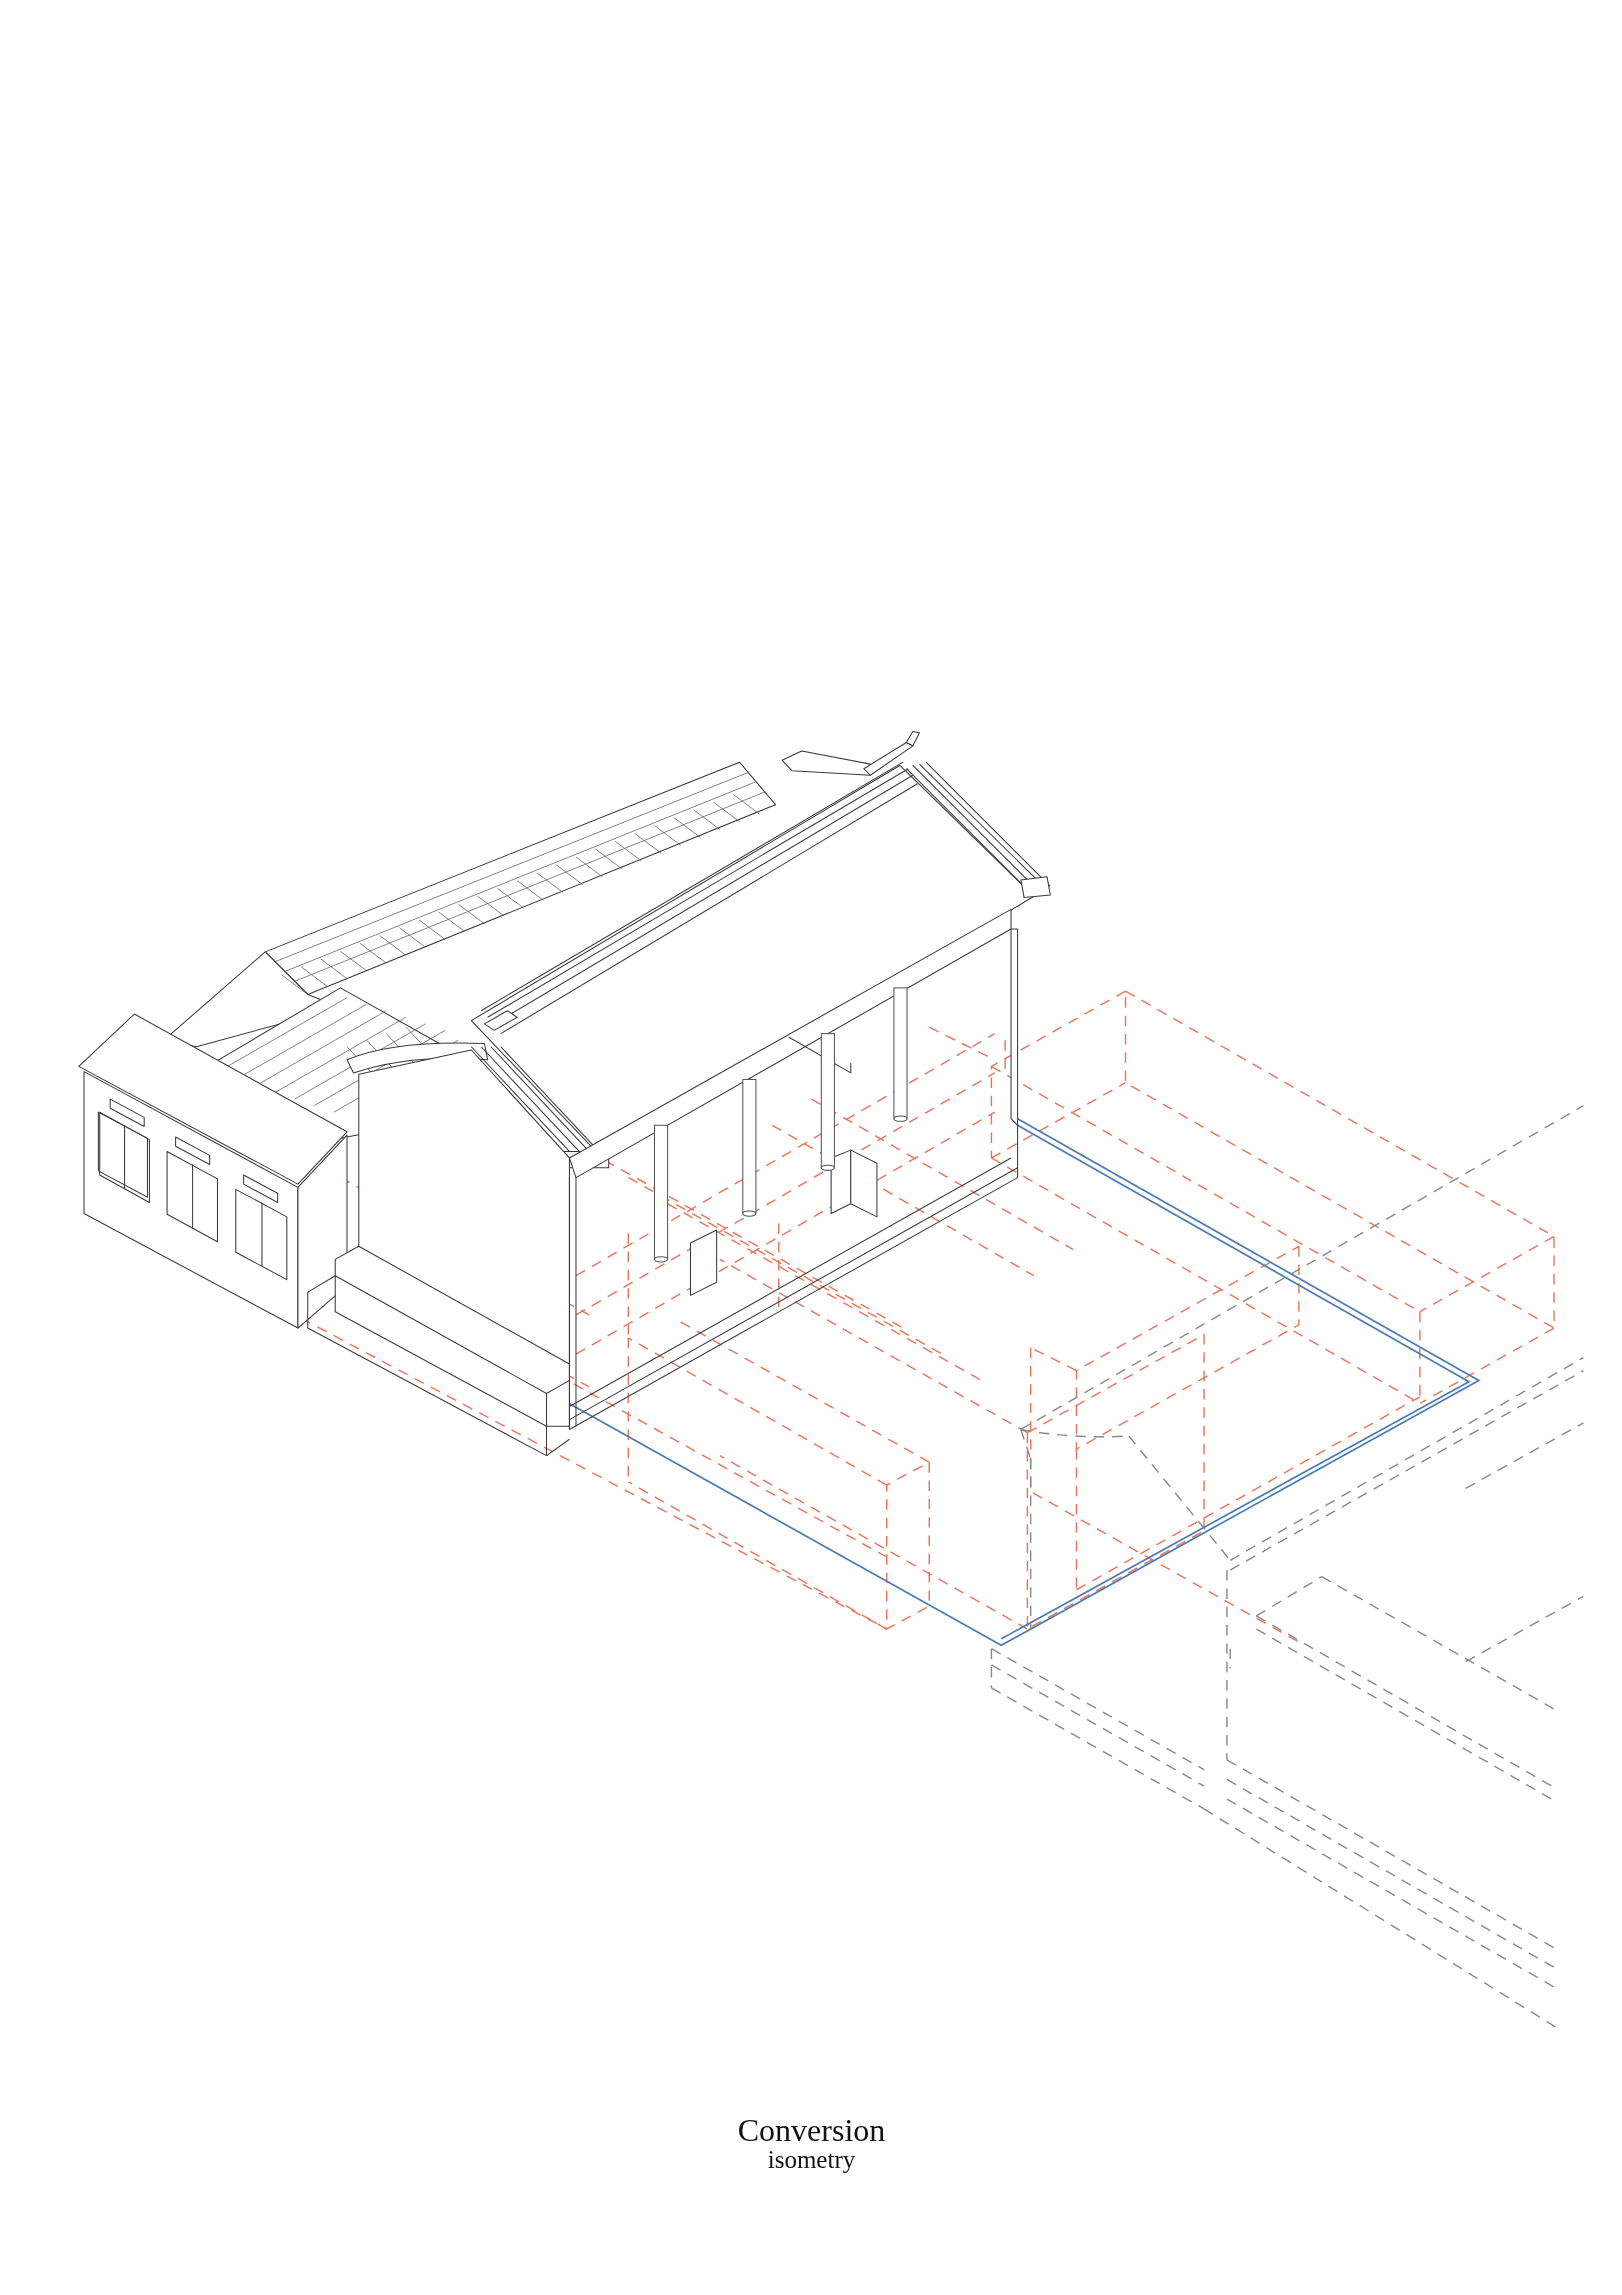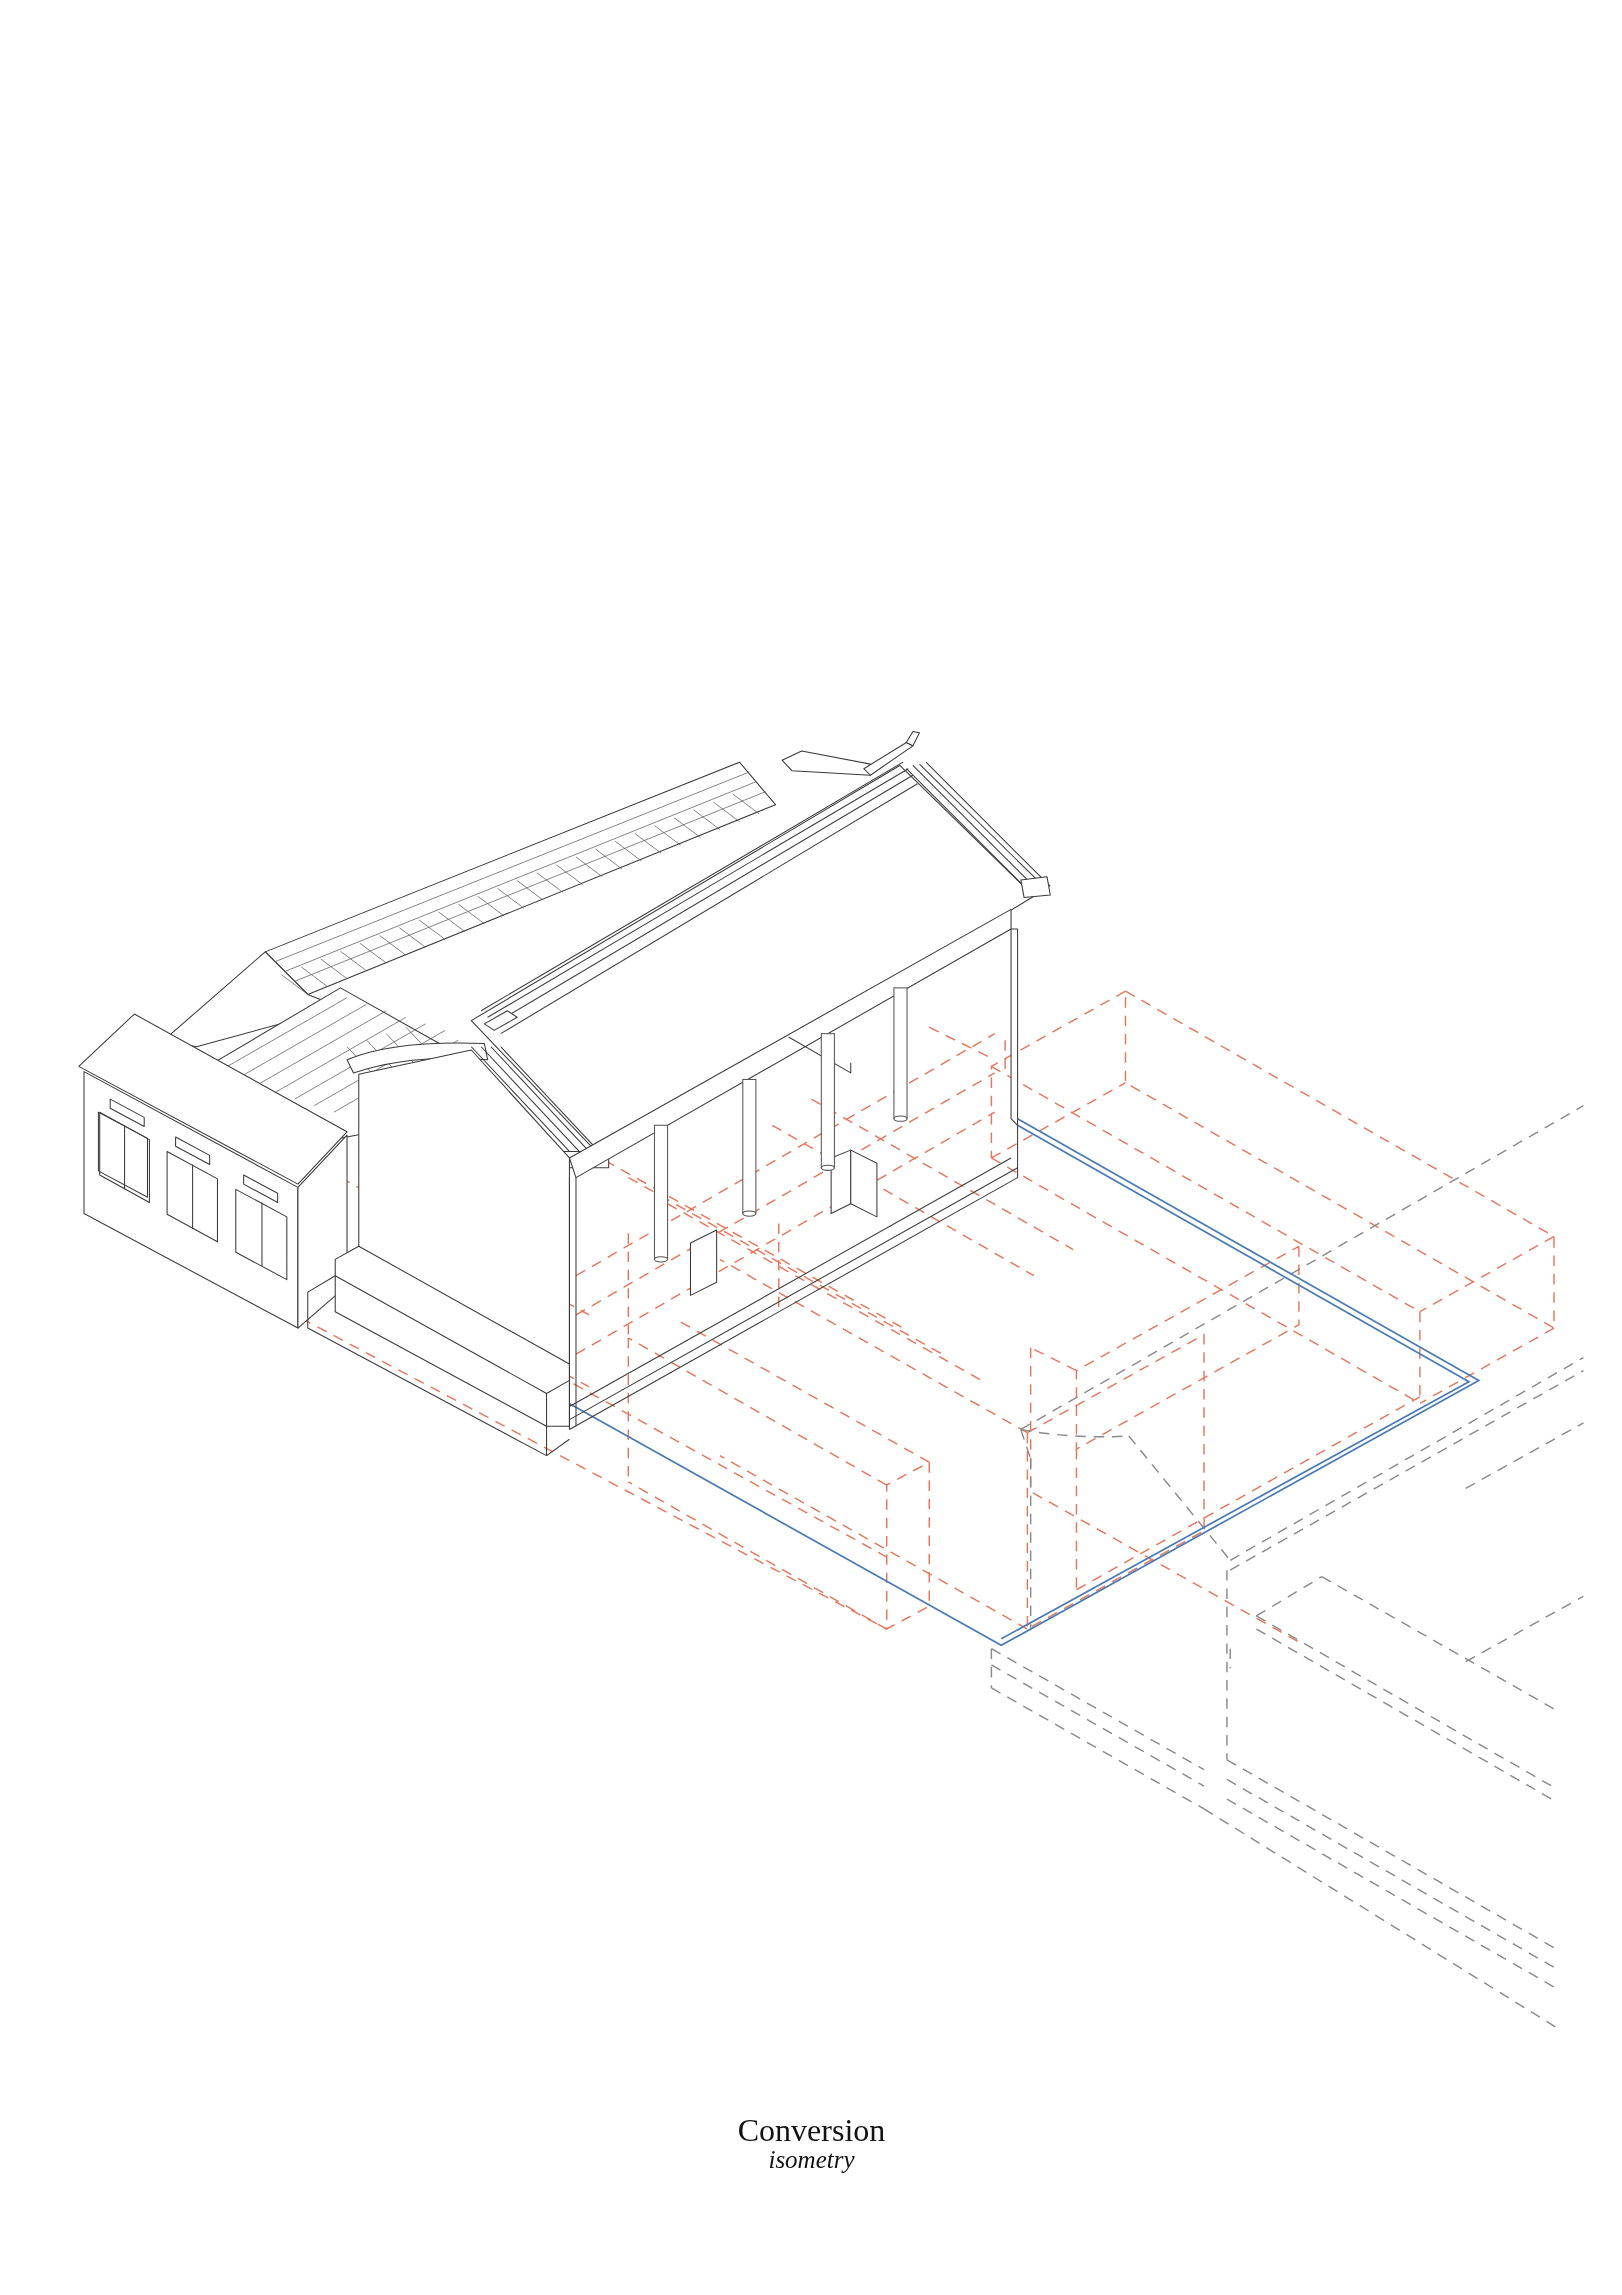--- a/index.html
+++ b/index.html
@@ -8,21 +8,21 @@
   .bld { fill: none; stroke: #3a3a3a; stroke-width: 1.6; stroke-linejoin: round; }
   .bld-fill { fill: #ffffff; stroke: #3a3a3a; stroke-width: 1.6; stroke-linejoin: round; }
   .tile { fill: none; stroke: #555; stroke-width: 1.1; }
   .col { fill: #ffffff; stroke: #555; stroke-width: 1.6; }
   .red { fill: none; stroke: #e8765a; stroke-width: 2.2; stroke-dasharray: 16 12; }
   .grey { fill: none; stroke: #8a8a8a; stroke-width: 2.2; stroke-dasharray: 16 12; }
   .blue { fill: none; stroke: #4a7ab5; stroke-width: 2.6; }
   .caption { position: absolute; left: 0; width: 1623px; text-align: center;
              font-family: "Liberation Serif", "DejaVu Serif", serif; color: #111; }
   .cap-title { top: 2112px; font-size: 32px; }
-  .cap-sub { top: 2146px; font-size: 25px; font-style: italic; }
+  .cap-sub { top: 2146px; font-size: 25px; }
 </style>
 </head>
 <body>
 
 <svg id="drawing" viewBox="0 0 2480 3508" xmlns="http://www.w3.org/2000/svg">
 
   <g>
 
     <polyline class="red" points="1720,1515 2375,1890 2375,2030 1720,1655 1720,1515"></polyline>
     <polyline class="red" points="1720,1515 1515,1630 1515,1770"></polyline>

